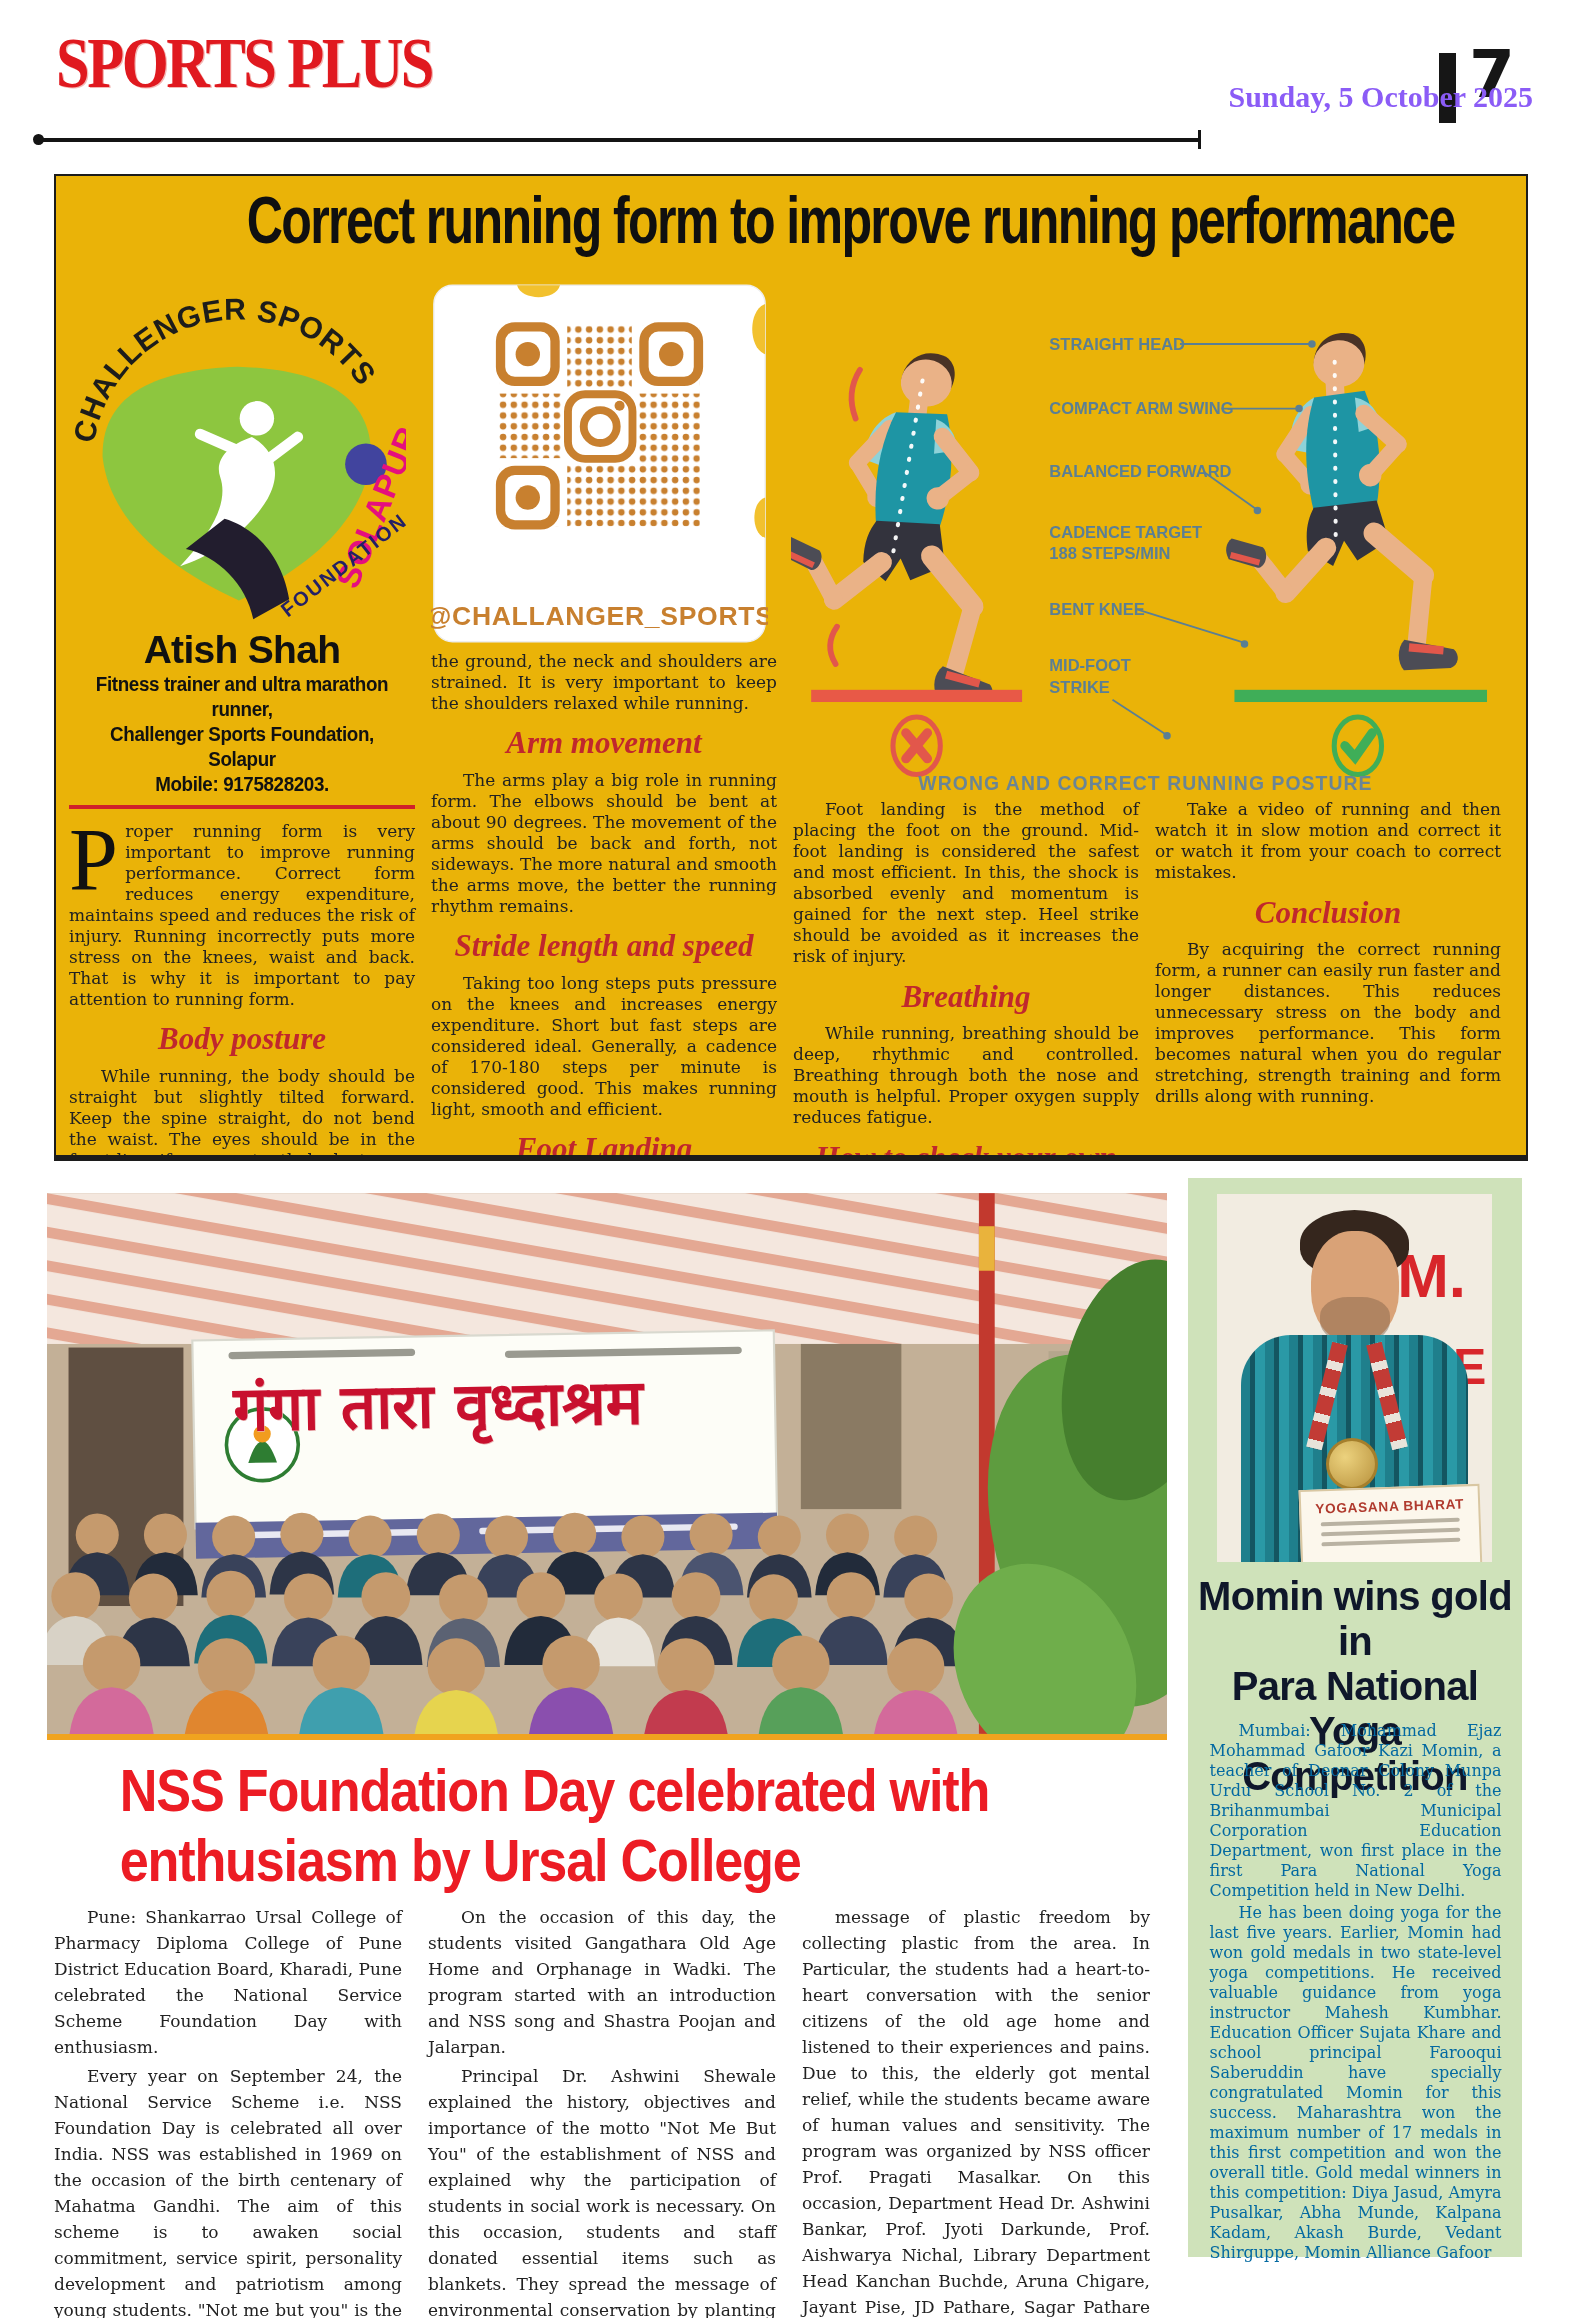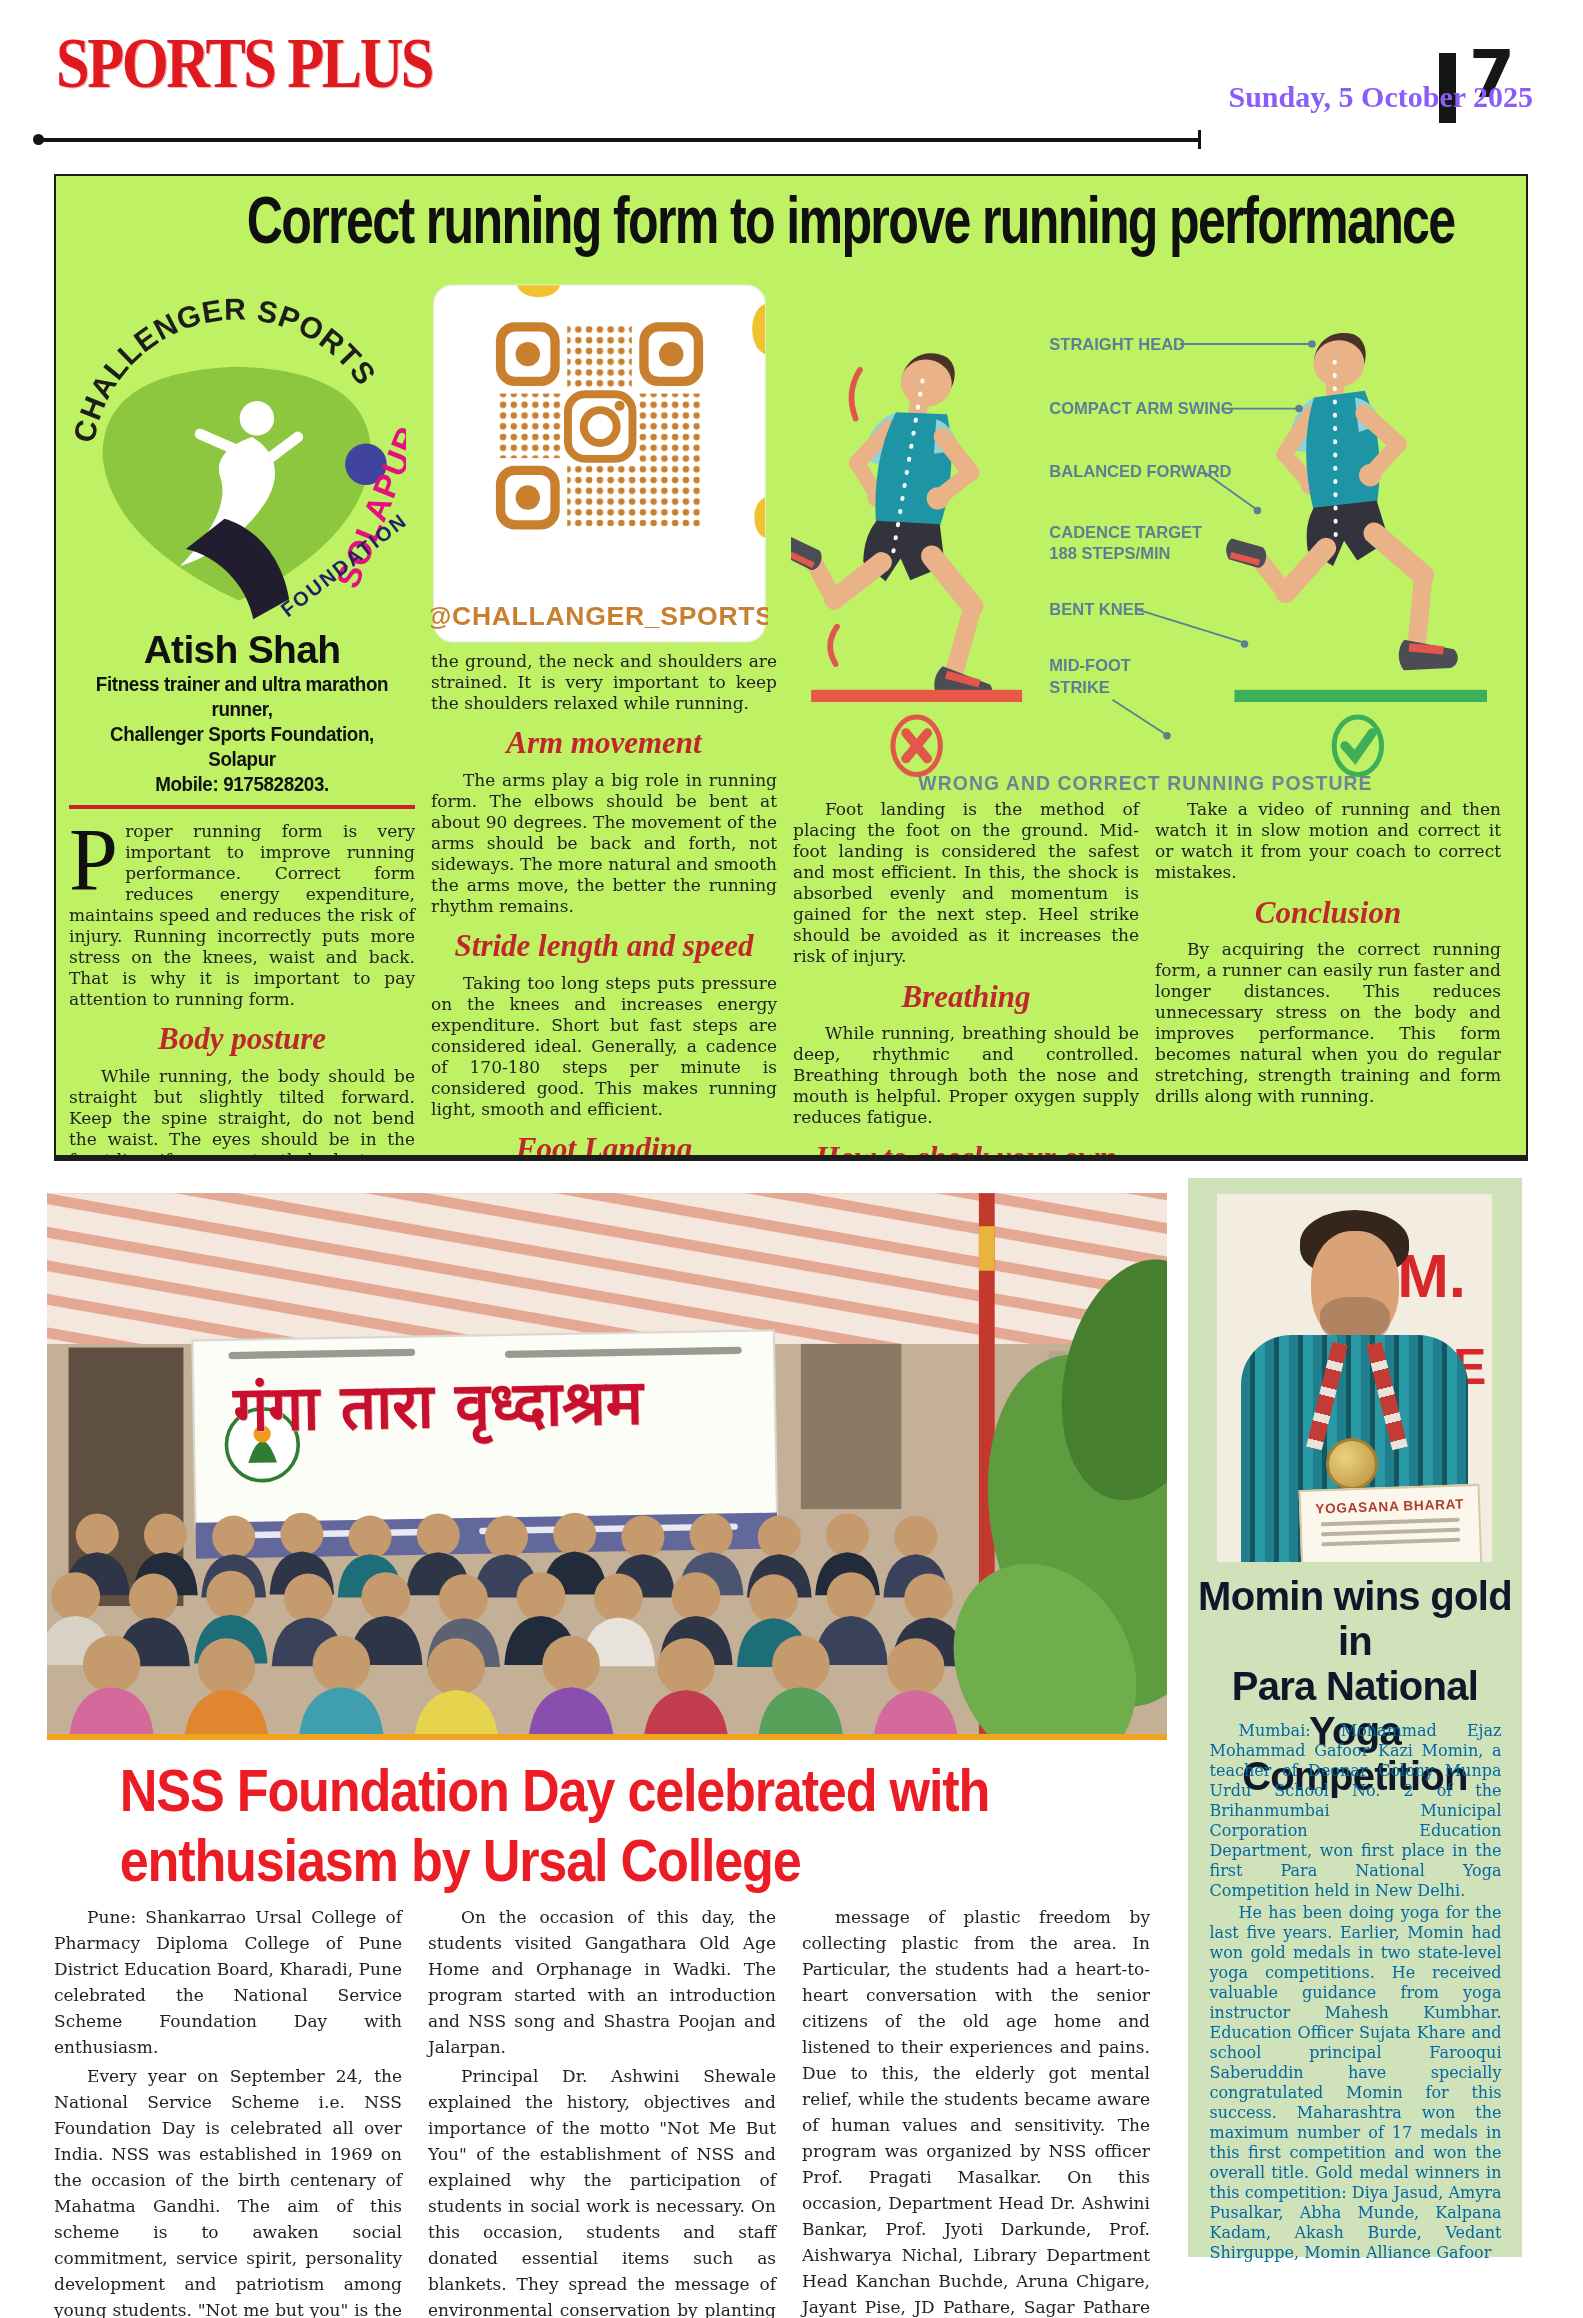--- a/index.html
+++ b/index.html
@@ -17,21 +17,21 @@
                         border-radius:50%; background:#141414; }
   .header-rule::after{ content:""; position:absolute; right:-2.2px; top:-8px; width:3.6px; height:19.4px; background:#141414; }
   .page-bar{ position:absolute; left:1439px; top:53px; width:16.5px; height:70px; background:#161616; }
   .page-number{ position:absolute; left:1469px; top:36px; font-family:"DejaVu Sans", sans-serif;
                 font-weight:700; font-size:66px; color:#161616; }
   .issue-date{ position:absolute; right:50px; top:80px; font-family:"Liberation Serif", serif;
                font-weight:700; font-size:30px; color:#8b5cf6; white-space:nowrap; }
 
   
   .main-article{ position:absolute; left:54px; top:174px; width:1474px; height:987px;
-                 border:2.2px solid #1c1c1c; border-bottom:6.5px solid #1c1c1c; background:#bef264; overflow:hidden; }
+                 border:2.2px solid #1c1c1c; border-bottom:6.5px solid #1c1c1c; background:#eab308; overflow:hidden; }
   .main-headline{ position:absolute; top:5.7px; left:0; width:100%; text-align:center; }
   .main-headline span{ display:inline-block; font-family:"Liberation Sans", sans-serif; font-weight:800;
                        font-size:66px; letter-spacing:-2.2px; color:#101010; transform:scaleX(0.76);
                        transform-origin:center; white-space:nowrap; }
   .col{ position:absolute; top:106px; width:346px; }
   .col1{ left:13px; } .col2{ left:375px; } .col3{ left:737px; top:623px; } .col4{ left:1099px; top:623px; }
 
   .bt{ font-size:17px; line-height:21px; text-align:justify; color:#222; text-indent:32px; margin-bottom:2.2px; }
   .bt.first{ text-indent:0; }
   .sec-h{ font-family:"Liberation Serif", serif; font-style:italic; font-weight:700; font-size:31px;

